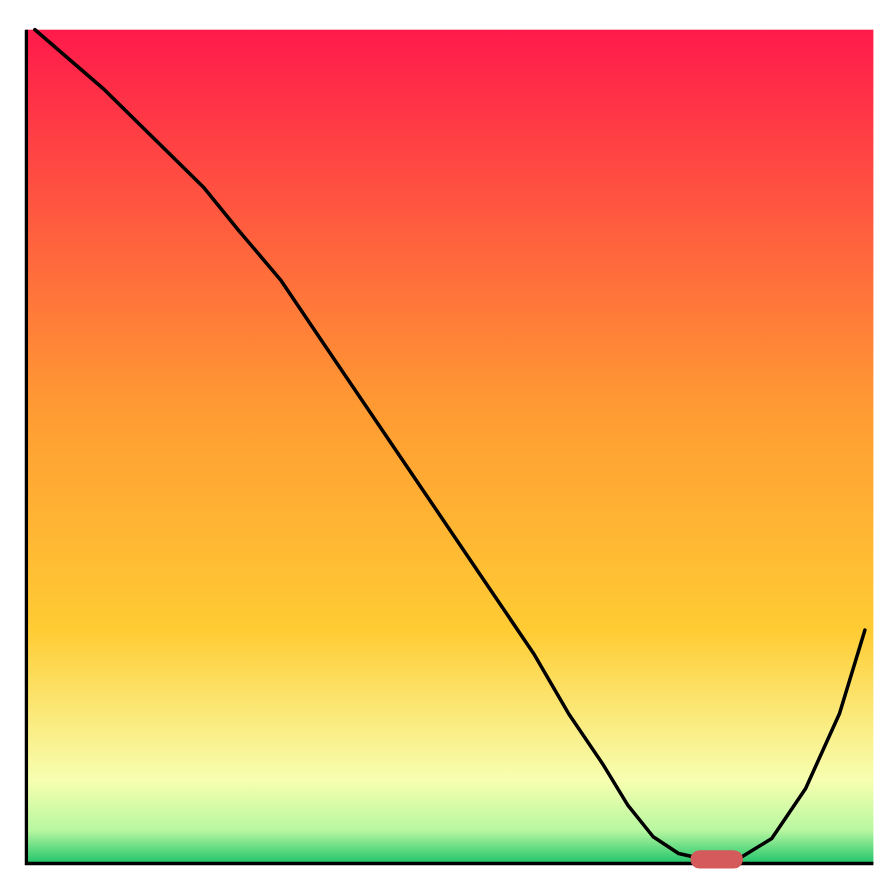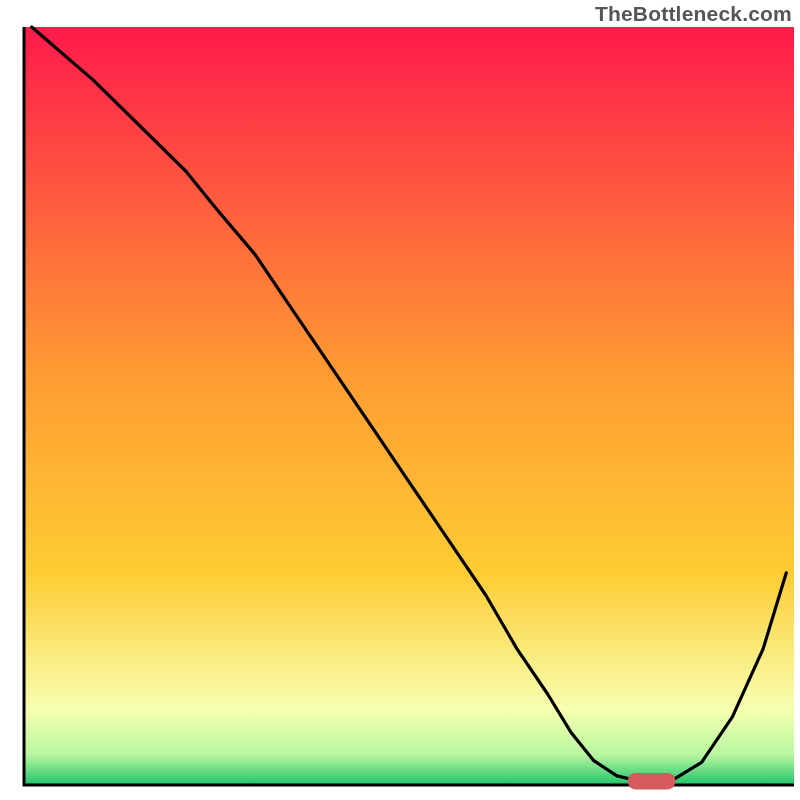--- a/index.html
+++ b/index.html
@@ -30,21 +30,20 @@
     top: 0;
     width: 800px;
     height: 800px;
     z-index: 1;
   }
 </style>
 </head>
 <body>
 
 <div class="chart-container">
-  <div class="watermark">TheBottleneck.com</div>
 
   <svg class="plot" viewBox="0 0 800 800" preserveAspectRatio="none">
     <defs>
       <linearGradient id="bg-grad" x1="0" y1="0" x2="0" y2="1">
         <stop id="gstop0" offset="0%" stop-color="#ff1a4b"></stop>
         <stop id="gstop1" offset="45%" stop-color="#ff9a33"></stop>
         <stop id="gstop2" offset="72%" stop-color="#ffcc33"></stop>
         <stop id="gstop3" offset="90%" stop-color="#f7ffb0"></stop>
         <stop id="gstop4" offset="96%" stop-color="#b8f7a0"></stop>
         <stop id="gstop5" offset="100%" stop-color="#1fc46a"></stop>

